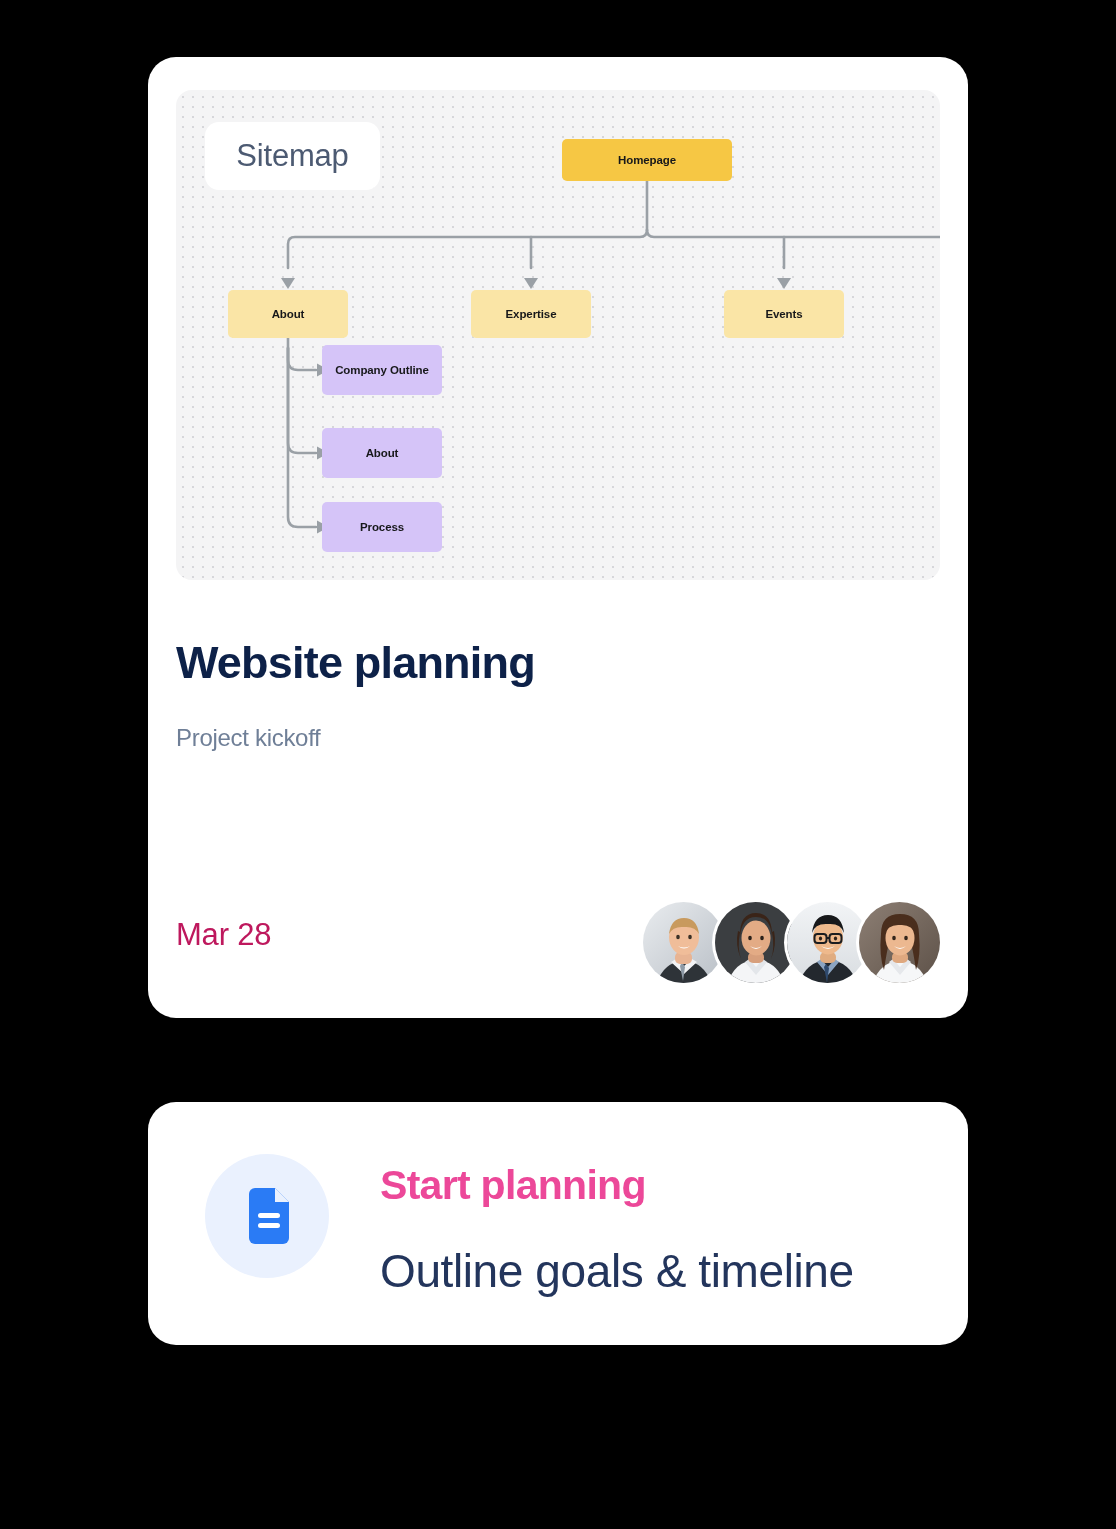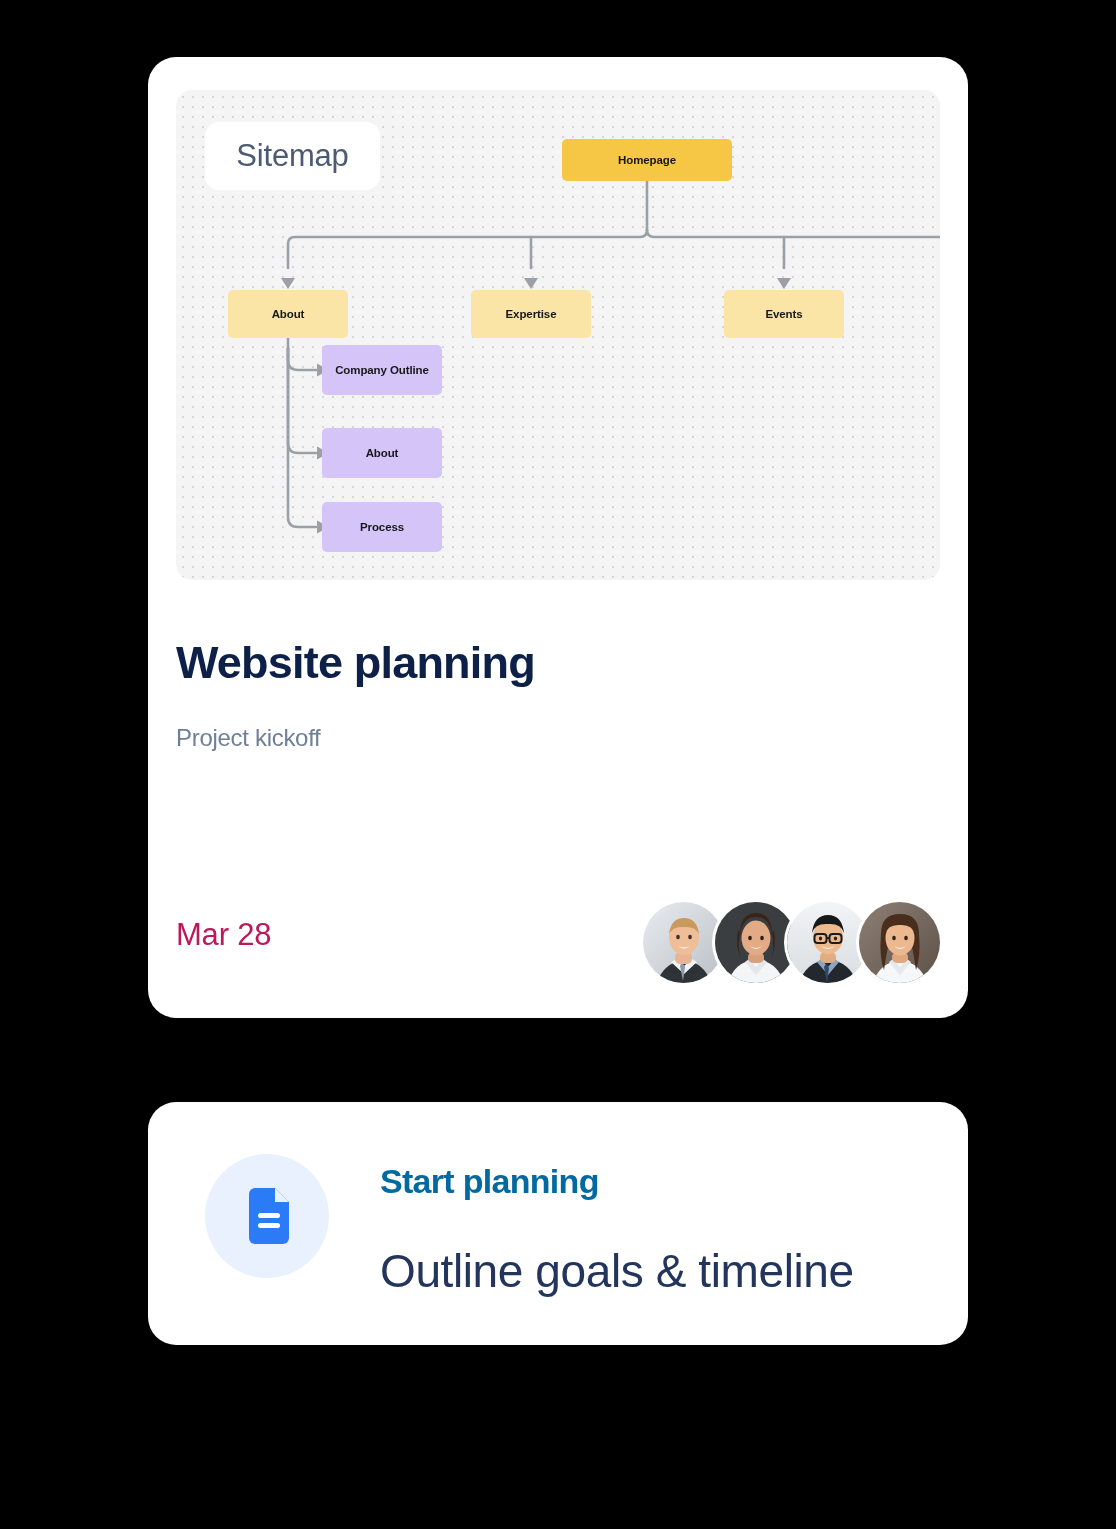--- a/index.html
+++ b/index.html
@@ -169,23 +169,23 @@
     border-radius: 50%;
     background: #eaf1fe;
     display: flex;
     align-items: center;
     justify-content: center;
   }
   #action-title {
     position: absolute;
     left: 232px;
     top: 60px;
-    font-size: 34px;
+    font-size: 41px;
     font-weight: 700;
-    color: #0369a1;
+    color: #ec4899;
     letter-spacing: -0.7px;
     white-space: nowrap;
   }
   #action-subtitle {
     position: absolute;
     left: 232px;
     top: 142px;
     font-size: 46px;
     font-weight: 400;
     color: #23355c;

